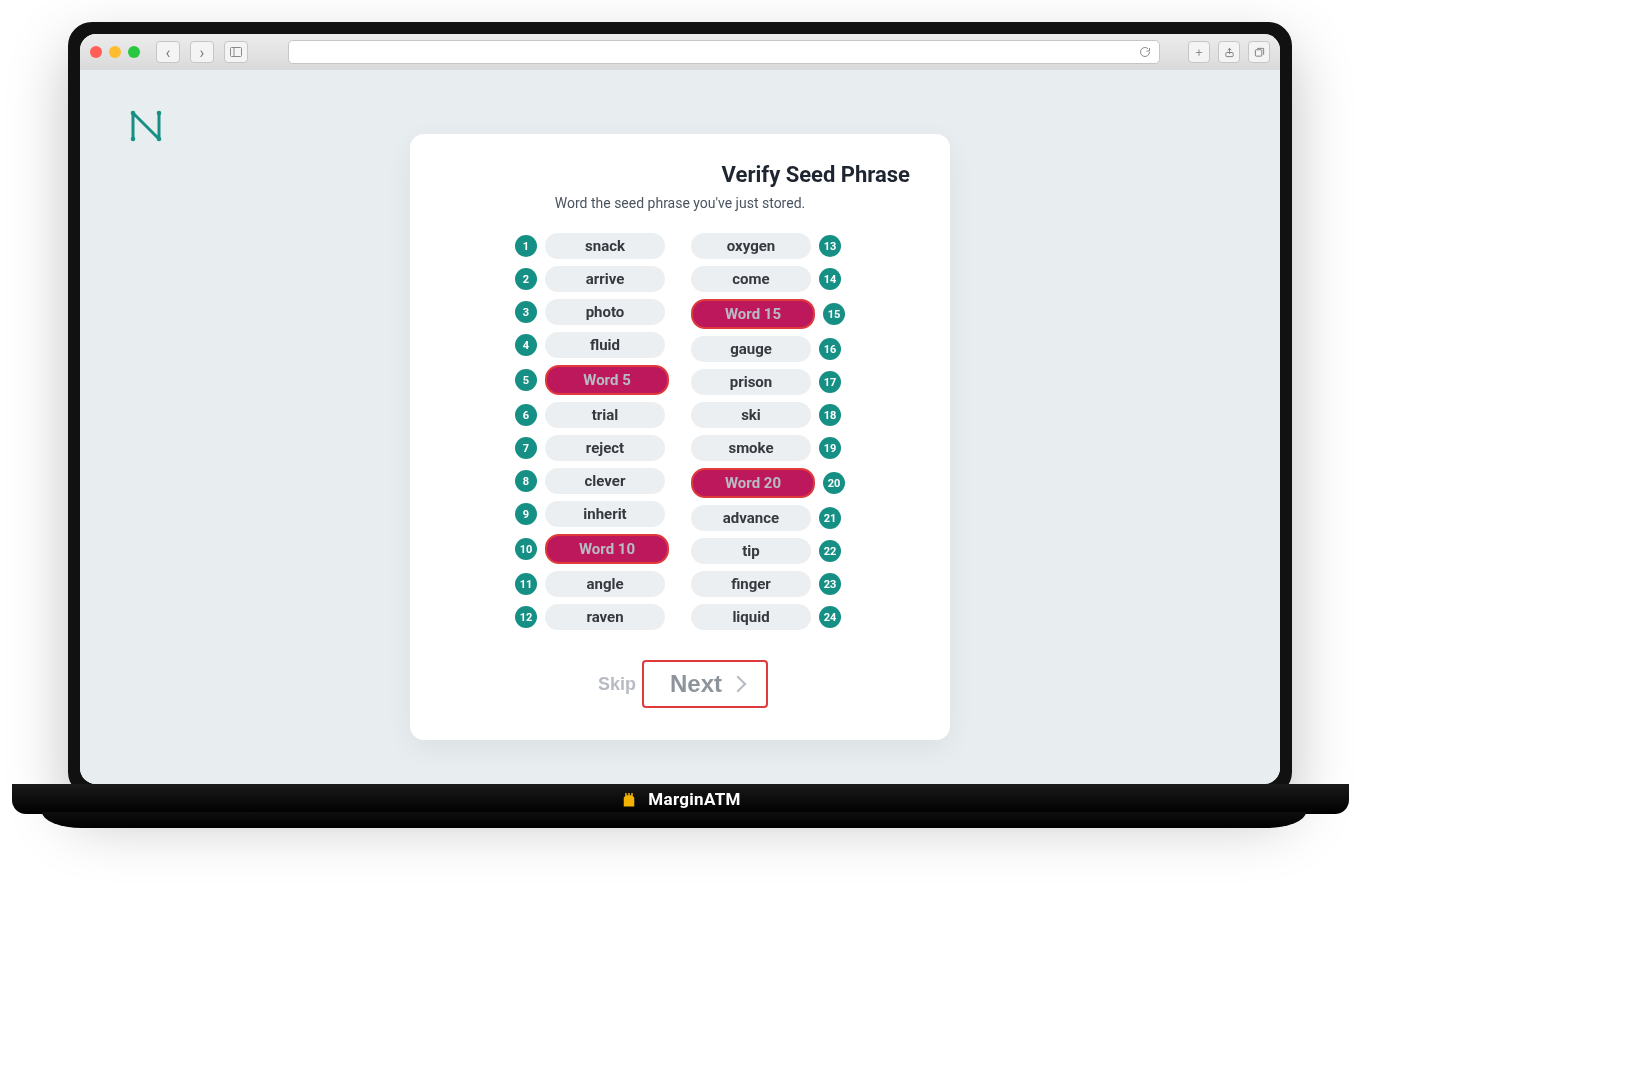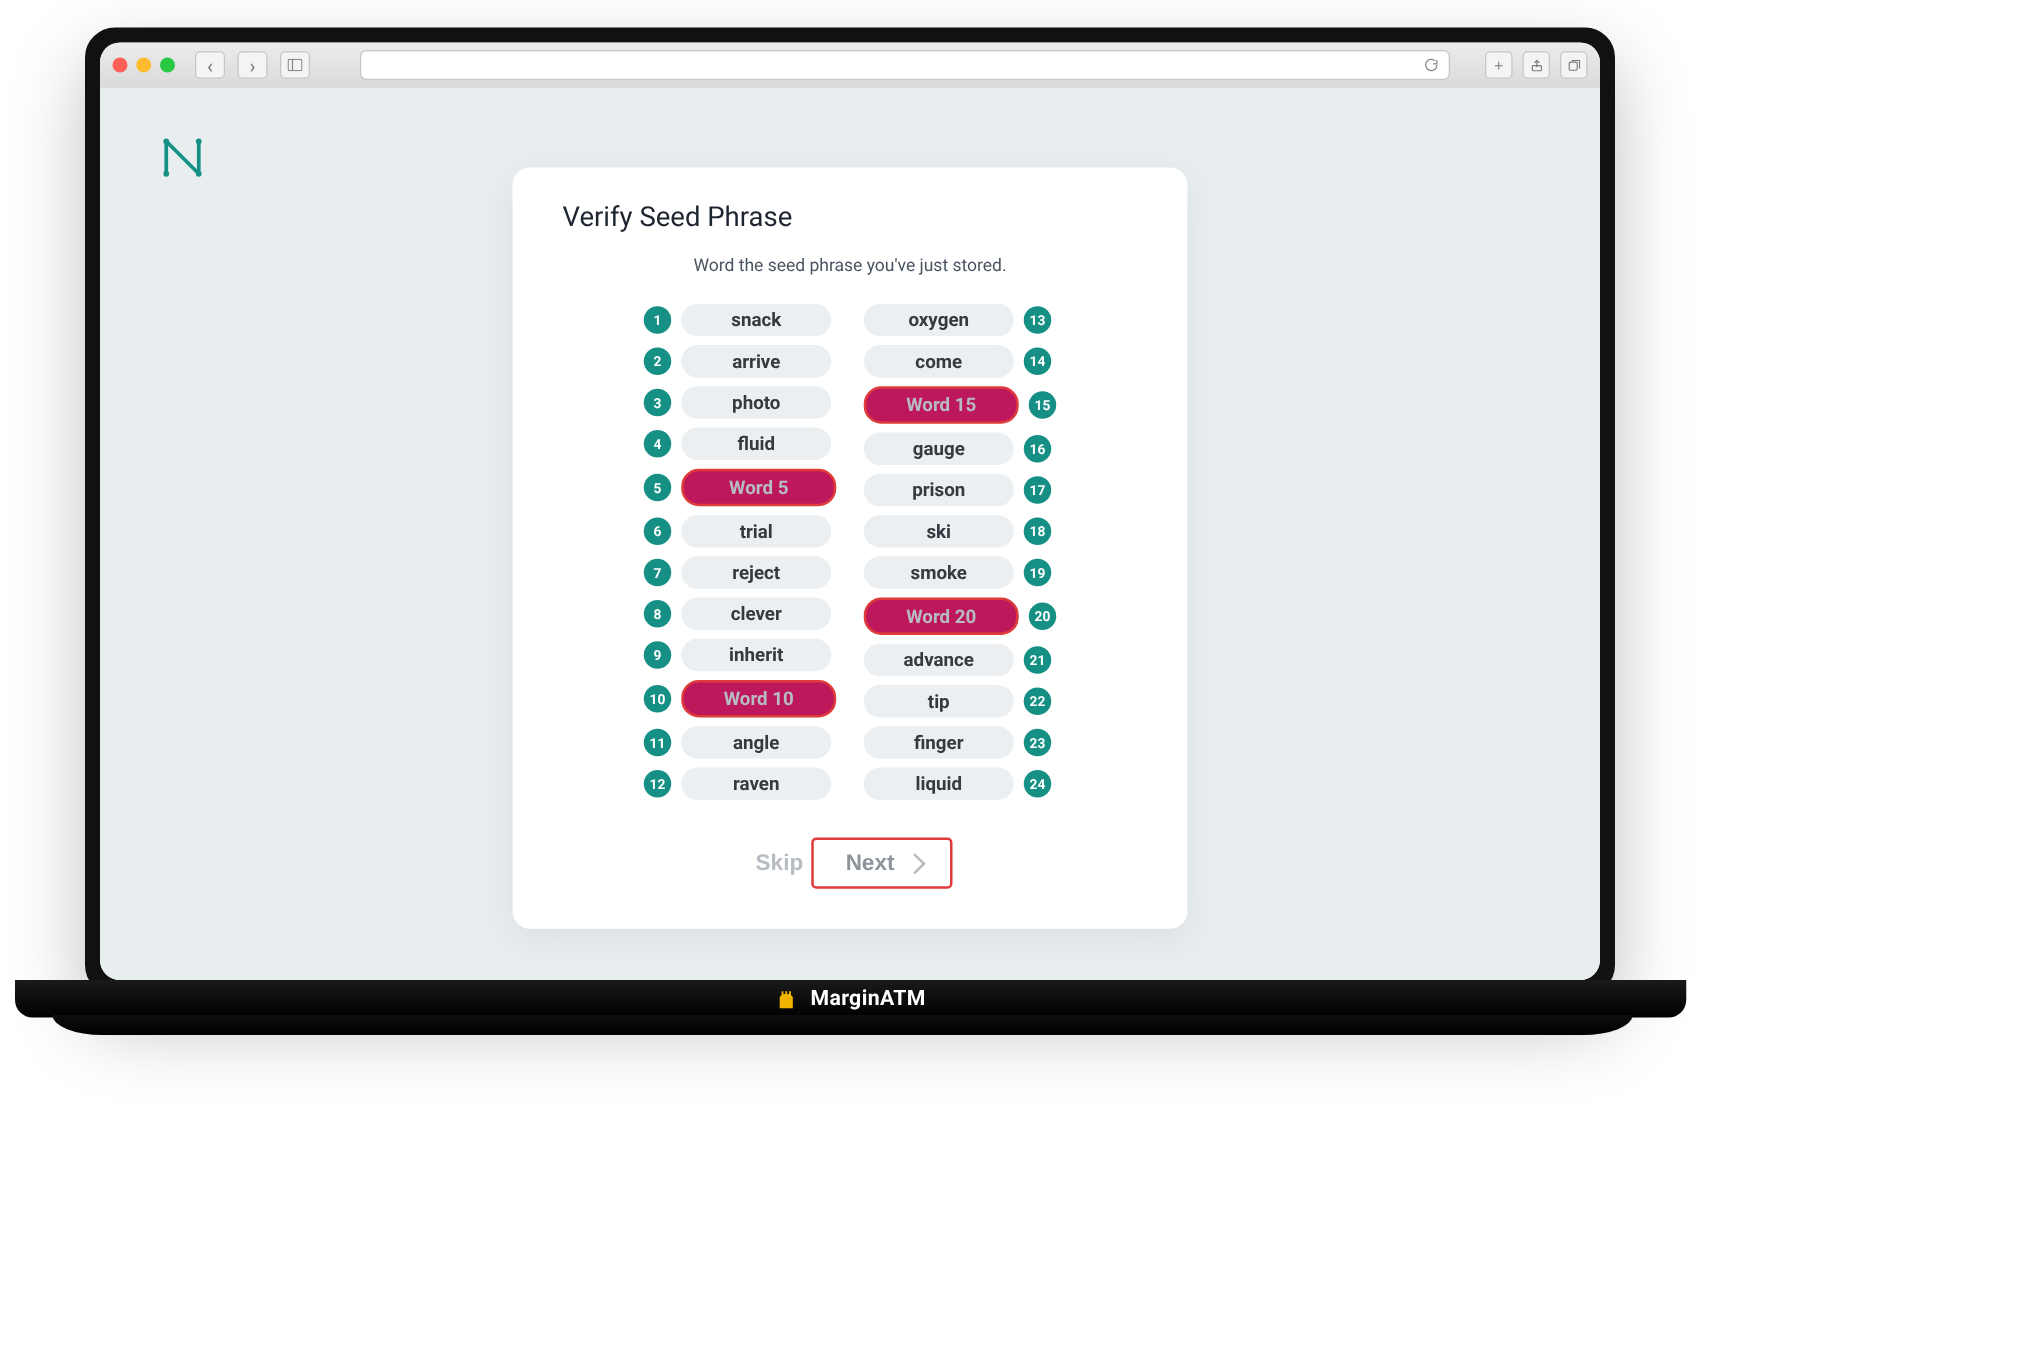--- a/index.html
+++ b/index.html
@@ -20,33 +20,33 @@
   .dot.y{background:#febc2e;}
   .dot.g{background:#28c840;}
   .navbtn{width:22px;height:20px;border:1px solid #c6c6c6;border-radius:4px;background:#f4f4f4;display:flex;align-items:center;justify-content:center;color:#777;}
   .urlbar{flex:1;margin:0 18px 0 30px;height:22px;border:1px solid #c6c6c6;border-radius:5px;background:#fff;display:flex;align-items:center;justify-content:flex-end;padding:0 8px;color:#777;}
   .chrome-right{display:flex;gap:8px;align-items:center;color:#777;}
   .chrome-icon{width:20px;height:20px;border:1px solid #c6c6c6;border-radius:4px;background:#f4f4f4;display:flex;align-items:center;justify-content:center;font-size:12px;}
   
   .page{position:absolute;top:36px;left:0;right:0;bottom:0;background:var(--bg);}
   .logo{position:absolute;left:46px;top:36px;width:40px;height:40px;color:var(--teal);}
   .card{position:absolute;left:50%;top:64px;transform:translateX(-50%);width:460px;background:var(--card);border-radius:14px;box-shadow:0 8px 28px rgba(0,0,0,.06);padding:24px 40px 32px;}
-  .card h1{margin:4px 0 18px;font-size:22px;font-weight:400;color:#1f2530;text-align:left;}
+  .card h1{margin:4px 0 8px;font-size:22px;font-weight:700;color:#1f2530;text-align:right;}
   .card .sub{margin:0 0 22px;text-align:center;color:#4a5460;font-size:14px;}
   .cols{display:flex;justify-content:center;gap:22px;}
   .col{display:flex;flex-direction:column;gap:7px;}
   .row{display:flex;align-items:center;gap:8px;}
   .row.left{flex-direction:row;}
   .row.right{flex-direction:row;}
   .badge{width:22px;height:22px;border-radius:50%;background:var(--teal);color:#fff;display:flex;align-items:center;justify-content:center;font-size:11px;font-weight:700;flex:0 0 22px;}
   .pill{height:26px;width:120px;border-radius:14px;background:var(--pill);display:flex;align-items:center;justify-content:center;font-size:15px;font-weight:700;color:#343a40;}
   .pill.input{background:#be185d;border:2.5px solid var(--red);color:#b7bcc3;font-weight:700;}
   .actions{display:flex;align-items:center;justify-content:center;margin-top:30px;}
   .skip{color:#b7bcc3;font-weight:800;font-size:18px;background:none;border:none;cursor:pointer;}
-  .next{border:2.5px solid var(--red);background:#fff;color:#8e949c;font-weight:800;font-size:18px;padding:8px 22px 8px 26px;border-radius:4px;display:flex;align-items:center;gap:10px;cursor:pointer;}
+  .next{border:2.5px solid var(--red);background:#fff;color:#8e949c;font-weight:800;font-size:24px;padding:8px 22px 8px 26px;border-radius:4px;display:flex;align-items:center;gap:10px;cursor:pointer;}
   .chev{width:10px;height:10px;border-top:2px solid #b7bcc3;border-right:2px solid #b7bcc3;transform:rotate(45deg);}
   svg{display:block;}
 </style>
 </head>
 <body>
 
 <div class="stage">
 
   <div class="laptop">
     <div class="screen">

